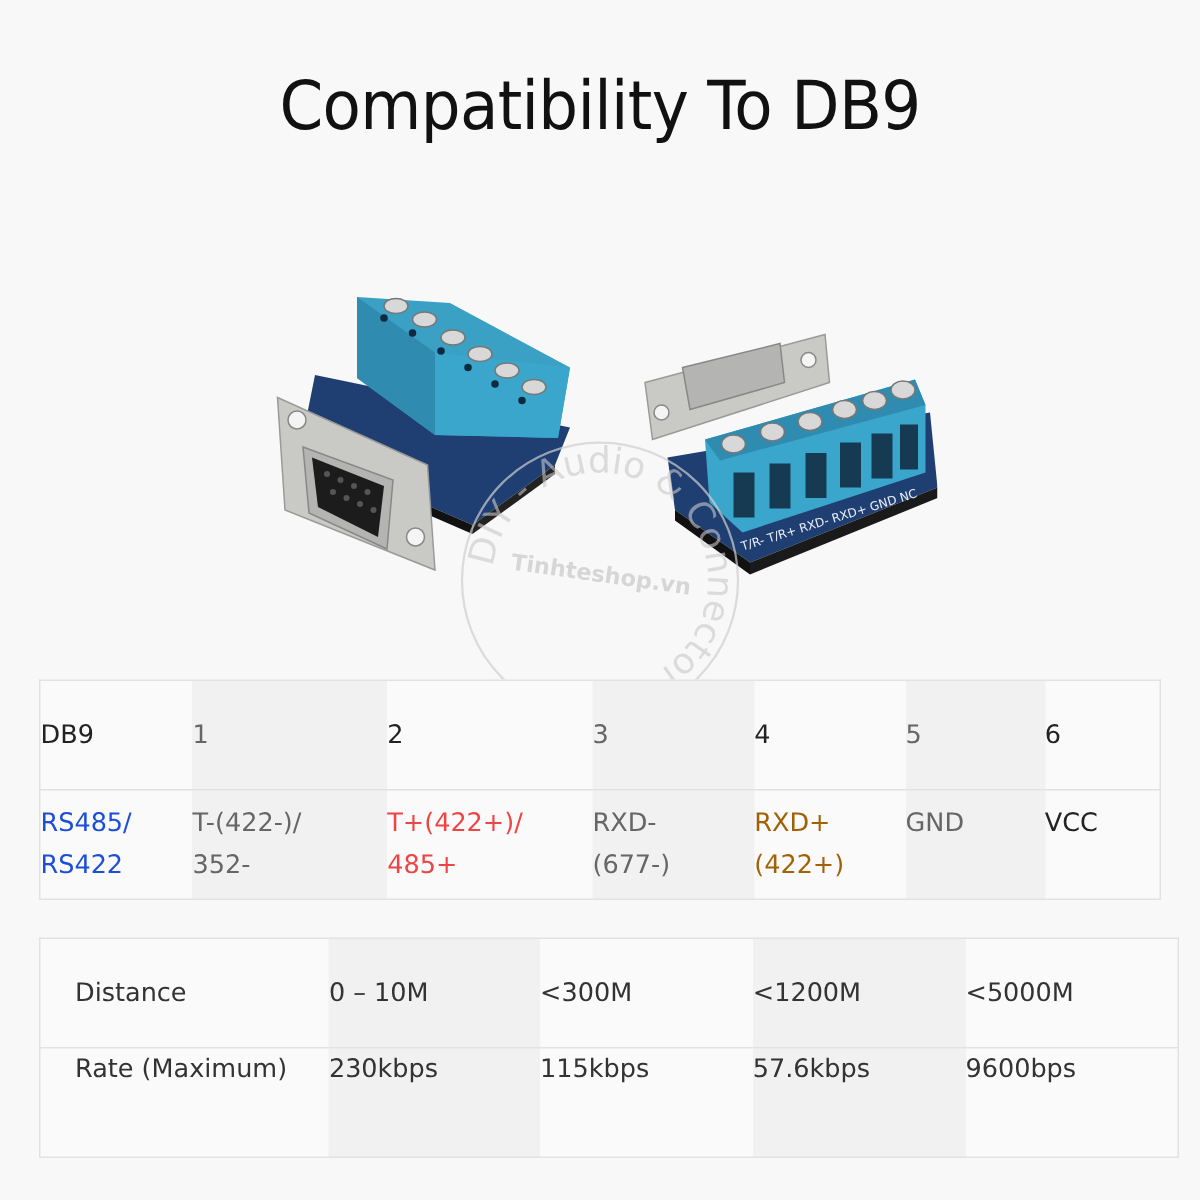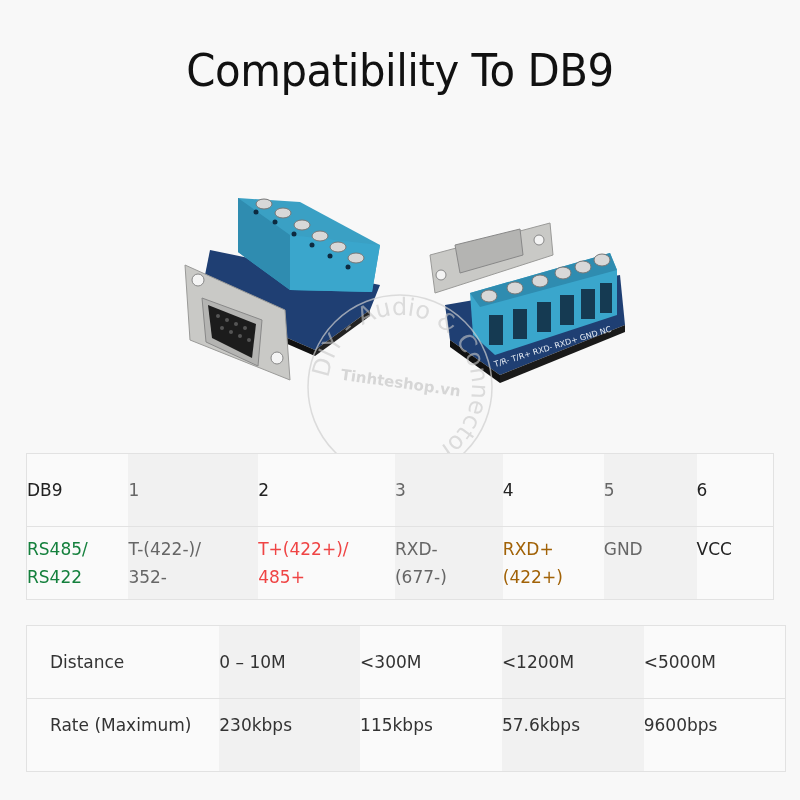--- a/index.html
+++ b/index.html
@@ -34,21 +34,21 @@
   }
   table.spec tr:first-child td { border-top: none; }
   .shade { background: #f1f1f1; }
   .pin-table { left: 26px; top: 408px; width: 748px; margin-top: 45px; }
   .pin-table td { padding-left: 12px; }
   .pin-table tr.r1 td { height: 72px; vertical-align: middle; }
   .pin-table tr.r2 td { height: 73px; padding-top: 8px; box-sizing: border-box; }
   .pin-table .muted { color: #666; }
   .range-table { left: 26px; top: 625px; width: 760px; }
   .range-table tr.r1 td { height: 72px; vertical-align: middle; }
-  .range-table tr.r2 td { height: 73px; padding-top: 12px; box-sizing: border-box; }
+  .range-table tr.r2 td { height: 73px; padding-top: 0; box-sizing: border-box; }
   .range-table td { padding-left: 31px; margin-left: 12px; }
   .range-table td.lbl { padding-left: 23px; }
 </style>
 </head>
 <body>
 
 <div class="title">Compatibility To DB9</div>
 
 <svg class="product" style="left:180px; top:190px;" width="210" height="195" viewBox="0 0 210 195">
 
@@ -151,21 +151,21 @@
       <tr class="r1">
     <td style="color:#222">DB9</td>
     <td class="shade muted">1</td>
     <td style="color:#222">2</td>
     <td class="shade muted">3</td>
     <td style="color:#222">4</td>
     <td class="shade muted">5</td>
     <td style="color:#222">6</td>
   </tr>
   <tr class="r2">
-    <td style="color:#15803d">
+    <td style="color:#1d4ed8">
       <div>RS485/</div>
       <div>RS422</div>
     </td>
     <td class="shade muted">
       <div>T-(422-)/</div>
       <div>352-</div>
     </td>
     <td style="color:#ef4444">
       <div>T+(422+)/</div>
       <div>485+</div>

